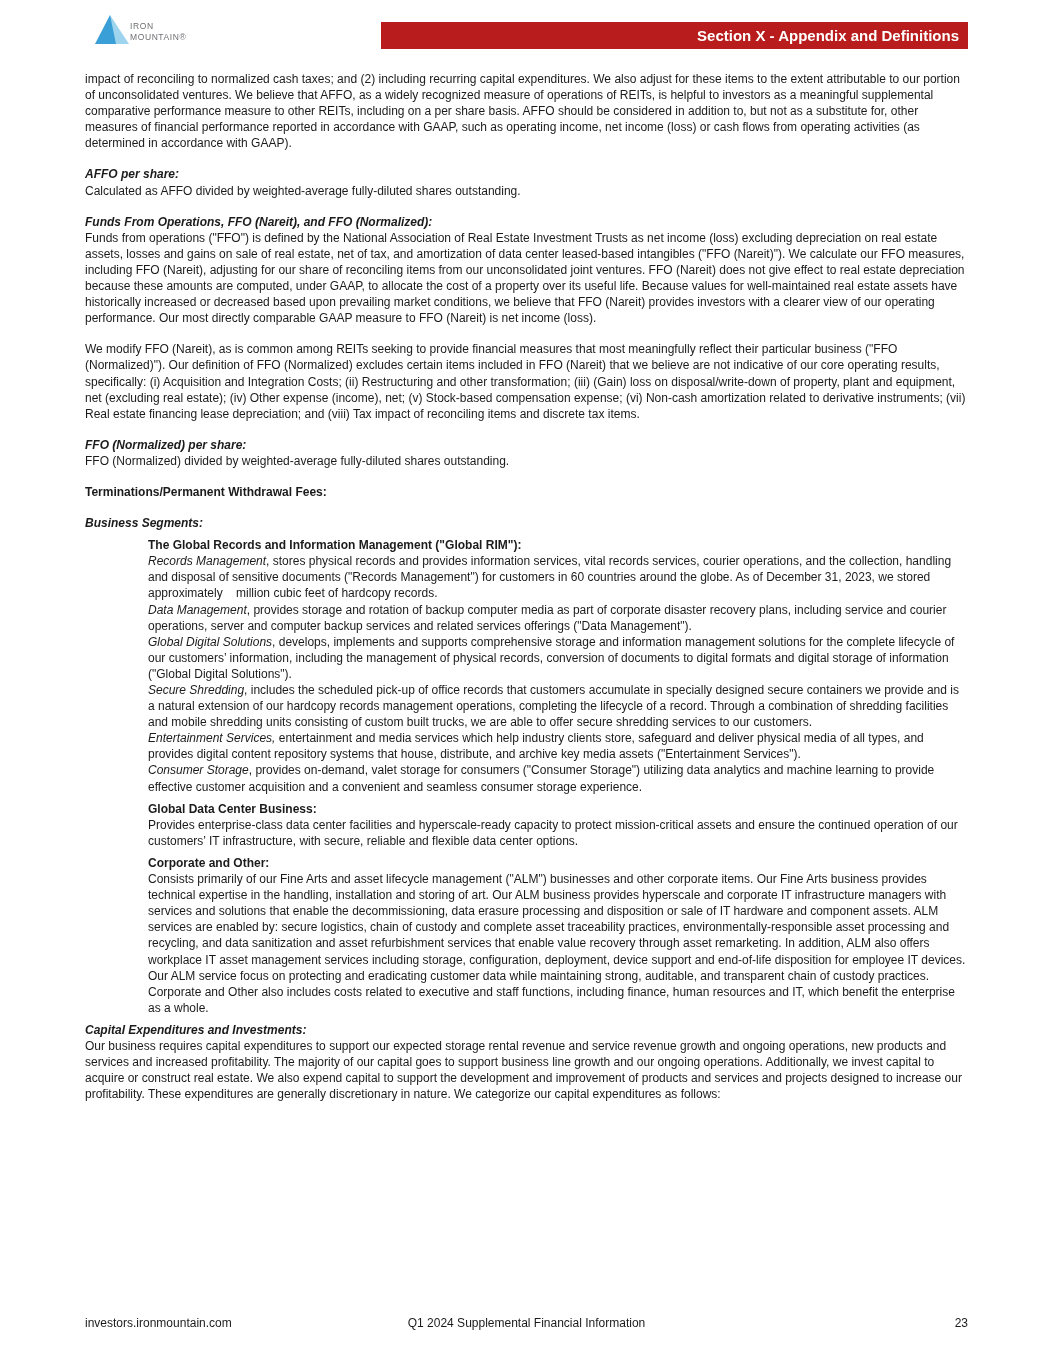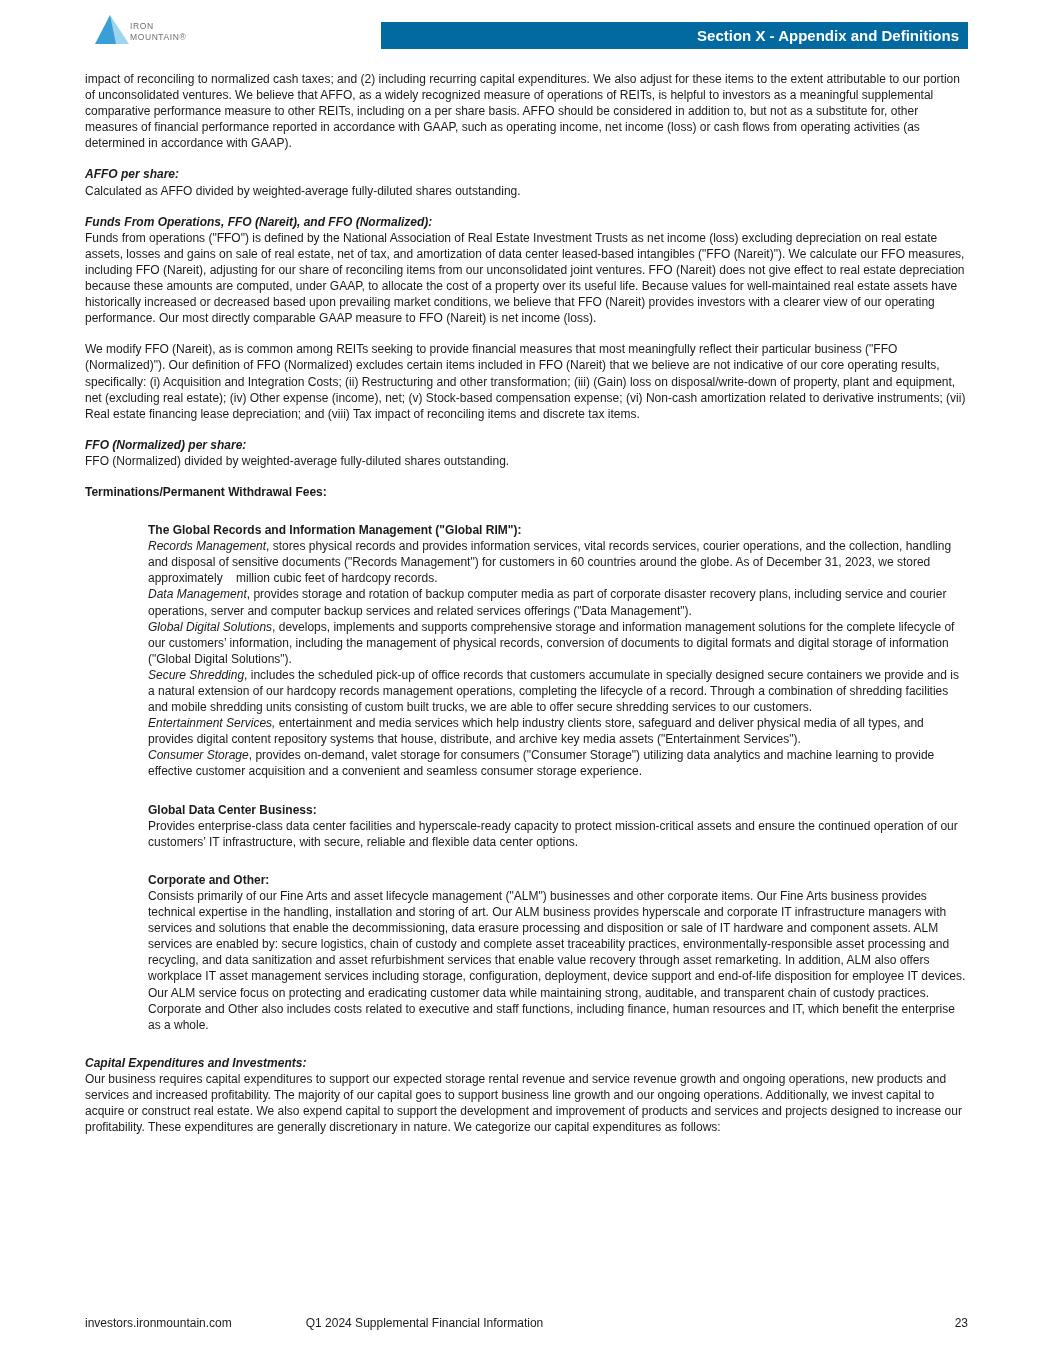--- a/index.html
+++ b/index.html
@@ -6,39 +6,39 @@
   body{
     width:1055px;height:1365px;background:#ffffff;position:relative;
     font-family:"Liberation Sans","DejaVu Sans",sans-serif;color:#1b1b1b;
     overflow:hidden;
   }
   
   .logo{position:absolute;left:95px;top:15px;display:flex;align-items:center;gap:1px;}
   .logo-text{font-size:8.5px;line-height:10.5px;letter-spacing:.6px;color:#6e6f72;font-weight:400;}
   .banner{
     position:absolute;left:381px;top:22px;width:587px;height:27px;
-    background:#0369a1;color:#ffffff;font-weight:bold;font-size:15px;
+    background:#b91c1c;color:#ffffff;font-weight:bold;font-size:15px;
     line-height:27px;text-align:right;padding-right:9px;box-sizing:border-box;
   }
   
   .content{position:absolute;left:85px;top:71px;width:883px;font-size:12px;line-height:16.1px;}
   .content p{margin:0;white-space:pre-wrap;}
   .content p.gap{margin-top:15px;}
-  .content p.gap2{margin-top:22px;}
+  .content p.gap2{margin-top:6px;}
   .content p.indent{padding-left:63px;}
   .h-bi{font-weight:bold;font-style:italic;}
   .h-b{font-weight:bold;}
   .content em{font-style:italic;}
   
   .footer{
     position:absolute;left:85px;top:1316px;width:883px;
     font-size:12px;display:flex;align-items:baseline;
   }
   .footer .f-left{flex:1;text-align:left;}
-  .footer .f-center{flex:2;text-align:left;}
+  .footer .f-center{flex:2;text-align:center;}
   .footer .f-right{flex:1;text-align:right;}
 </style>
 </head>
 <body>
 
 <div>
   <div class="logo">
     <span>
       <svg width="34" height="29" viewBox="0 0 34 29">
         <polygon points="15,0 34,29 8,29" fill="#9fd4ee"></polygon>
@@ -56,20 +56,21 @@
 <div class="content">
     <p class="para">impact of reconciling to normalized cash taxes; and (2) including recurring capital expenditures. We also adjust for these items to the extent attributable to our portion of unconsolidated ventures. We believe that AFFO, as a widely recognized measure of operations of REITs, is helpful to investors as a meaningful supplemental comparative performance measure to other REITs, including on a per share basis. AFFO should be considered in addition to, but not as a substitute for, other measures of financial performance reported in accordance with GAAP, such as operating income, net income (loss) or cash flows from operating activities (as determined in accordance with GAAP).</p>
     <p class="h-bi gap">AFFO per share:</p>
     <p class="para">Calculated as AFFO divided by weighted-average fully-diluted shares outstanding.</p>
     <p class="h-bi gap">Funds From Operations, FFO (Nareit), and FFO (Normalized):</p>
     <p class="para">Funds from operations ("FFO") is defined by the National Association of Real Estate Investment Trusts as net income (loss) excluding depreciation on real estate assets, losses and gains on sale of real estate, net of tax, and amortization of data center leased-based intangibles ("FFO (Nareit)"). We calculate our FFO measures, including FFO (Nareit), adjusting for our share of reconciling items from our unconsolidated joint ventures. FFO (Nareit) does not give effect to real estate depreciation because these amounts are computed, under GAAP, to allocate the cost of a property over its useful life. Because values for well-maintained real estate assets have historically increased or decreased based upon prevailing market conditions, we believe that FFO (Nareit) provides investors with a clearer view of our operating performance. Our most directly comparable GAAP measure to FFO (Nareit) is net income (loss).</p>
     <p class="para gap">We modify FFO (Nareit), as is common among REITs seeking to provide financial measures that most meaningfully reflect their particular business ("FFO (Normalized)"). Our definition of FFO (Normalized) excludes certain items included in FFO (Nareit) that we believe are not indicative of our core operating results, specifically: (i) Acquisition and Integration Costs; (ii) Restructuring and other transformation; (iii) (Gain) loss on disposal/write-down of property, plant and equipment, net (excluding real estate); (iv) Other expense (income), net; (v) Stock-based compensation expense; (vi) Non-cash amortization related to derivative instruments; (vii) Real estate financing lease depreciation; and (viii) Tax impact of reconciling items and discrete tax items.</p>
     <p class="h-bi gap">FFO (Normalized) per share:</p>
     <p class="para">FFO (Normalized) divided by weighted-average fully-diluted shares outstanding.</p>
     <p class="h-b gap">Terminations/Permanent Withdrawal Fees:</p>
+    <p class="h-bi gap">Business Segments:</p>
     <p class="h-b indent gap2">The Global Records and Information Management ("Global RIM"):</p>
     <p class="para indent"><em>Records Management</em>, stores physical records and provides information services, vital records services, courier operations, and the collection, handling and disposal of sensitive documents ("Records Management") for customers in 60 countries around the globe. As of December 31, 2023, we stored approximately    million cubic feet of hardcopy records.</p>
     <p class="para indent"><em>Data Management</em>, provides storage and rotation of backup computer media as part of corporate disaster recovery plans, including service and courier operations, server and computer backup services and related services offerings ("Data Management").</p>
     <p class="para indent"><em>Global Digital Solutions</em>, develops, implements and supports comprehensive storage and information management solutions for the complete lifecycle of our customers’ information, including the management of physical records, conversion of documents to digital formats and digital storage of information ("Global Digital Solutions").</p>
     <p class="para indent"><em>Secure Shredding</em>, includes the scheduled pick-up of office records that customers accumulate in specially designed secure containers we provide and is a natural extension of our hardcopy records management operations, completing the lifecycle of a record. Through a combination of shredding facilities and mobile shredding units consisting of custom built trucks, we are able to offer secure shredding services to our customers.</p>
     <p class="para indent"><em>Entertainment Services,</em> entertainment and media services which help industry clients store, safeguard and deliver physical media of all types, and provides digital content repository systems that house, distribute, and archive key media assets ("Entertainment Services").</p>
     <p class="para indent"><em>Consumer Storage</em>, provides on-demand, valet storage for consumers ("Consumer Storage") utilizing data analytics and machine learning to provide effective customer acquisition and a convenient and seamless consumer storage experience.</p>
     <p class="h-b indent gap2">Global Data Center Business:</p>
     <p class="para indent">Provides enterprise-class data center facilities and hyperscale-ready capacity to protect mission-critical assets and ensure the continued operation of our customers’ IT infrastructure, with secure, reliable and flexible data center options.</p>
     <p class="h-b indent gap2">Corporate and Other:</p>

